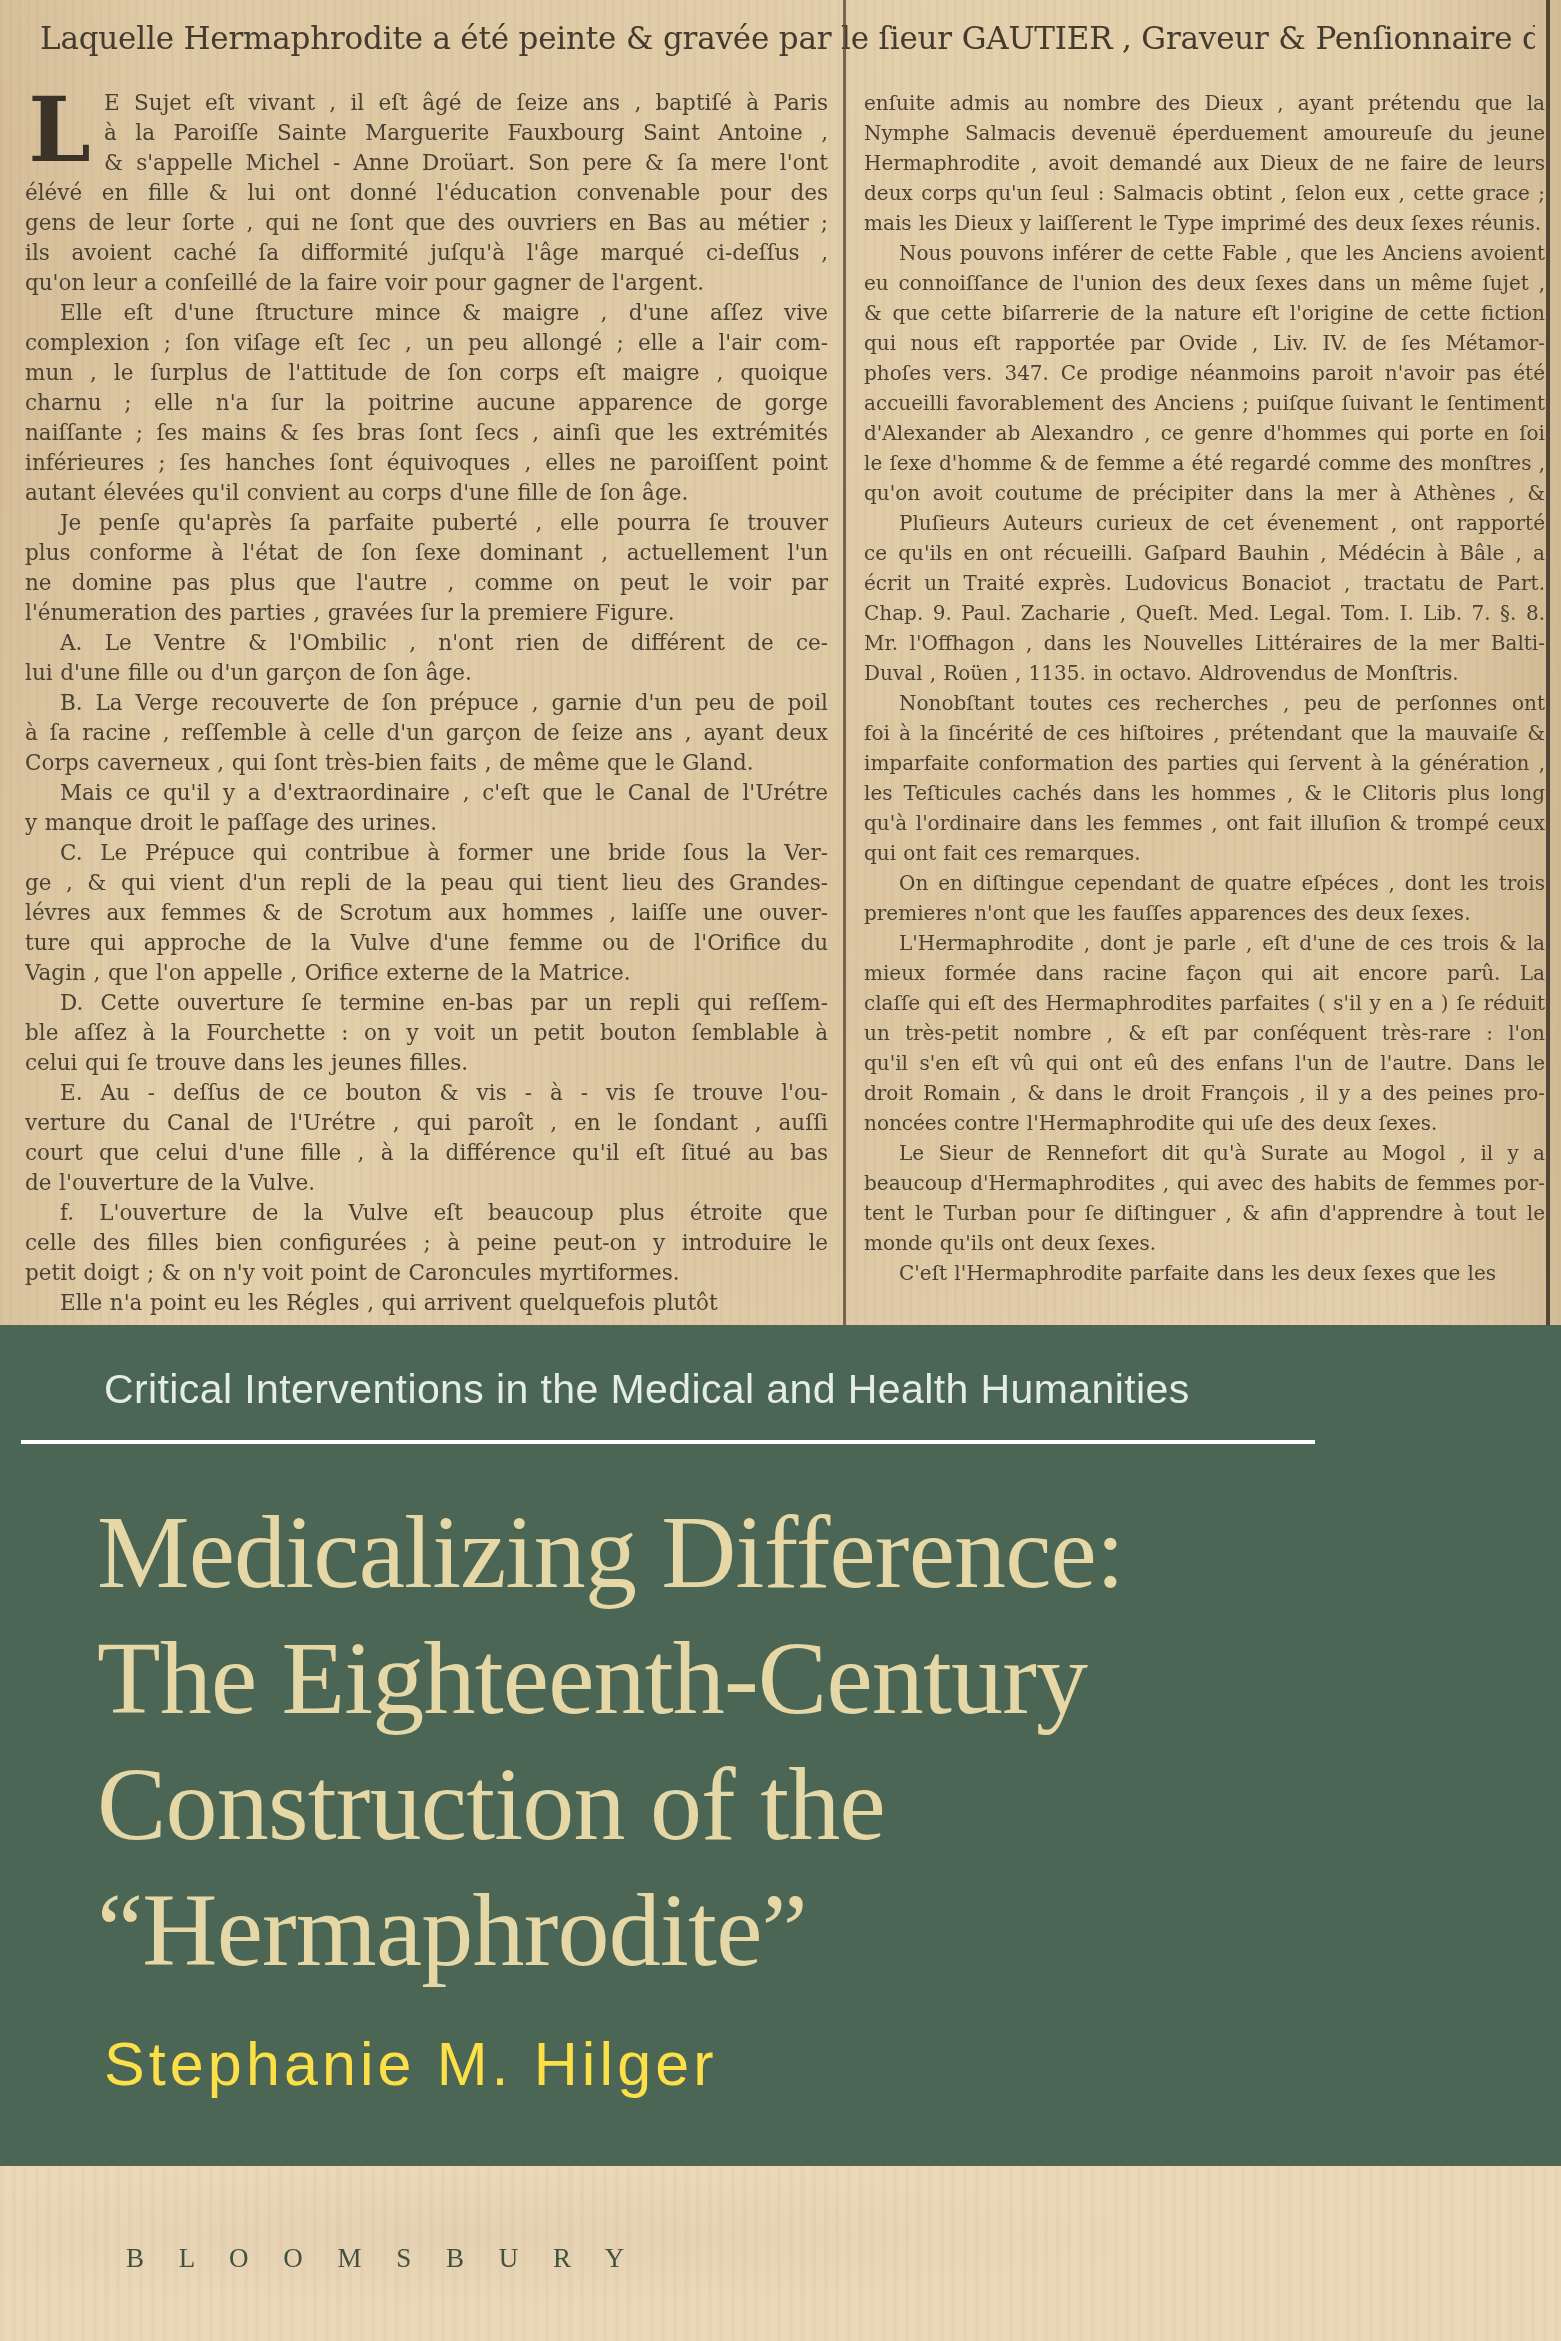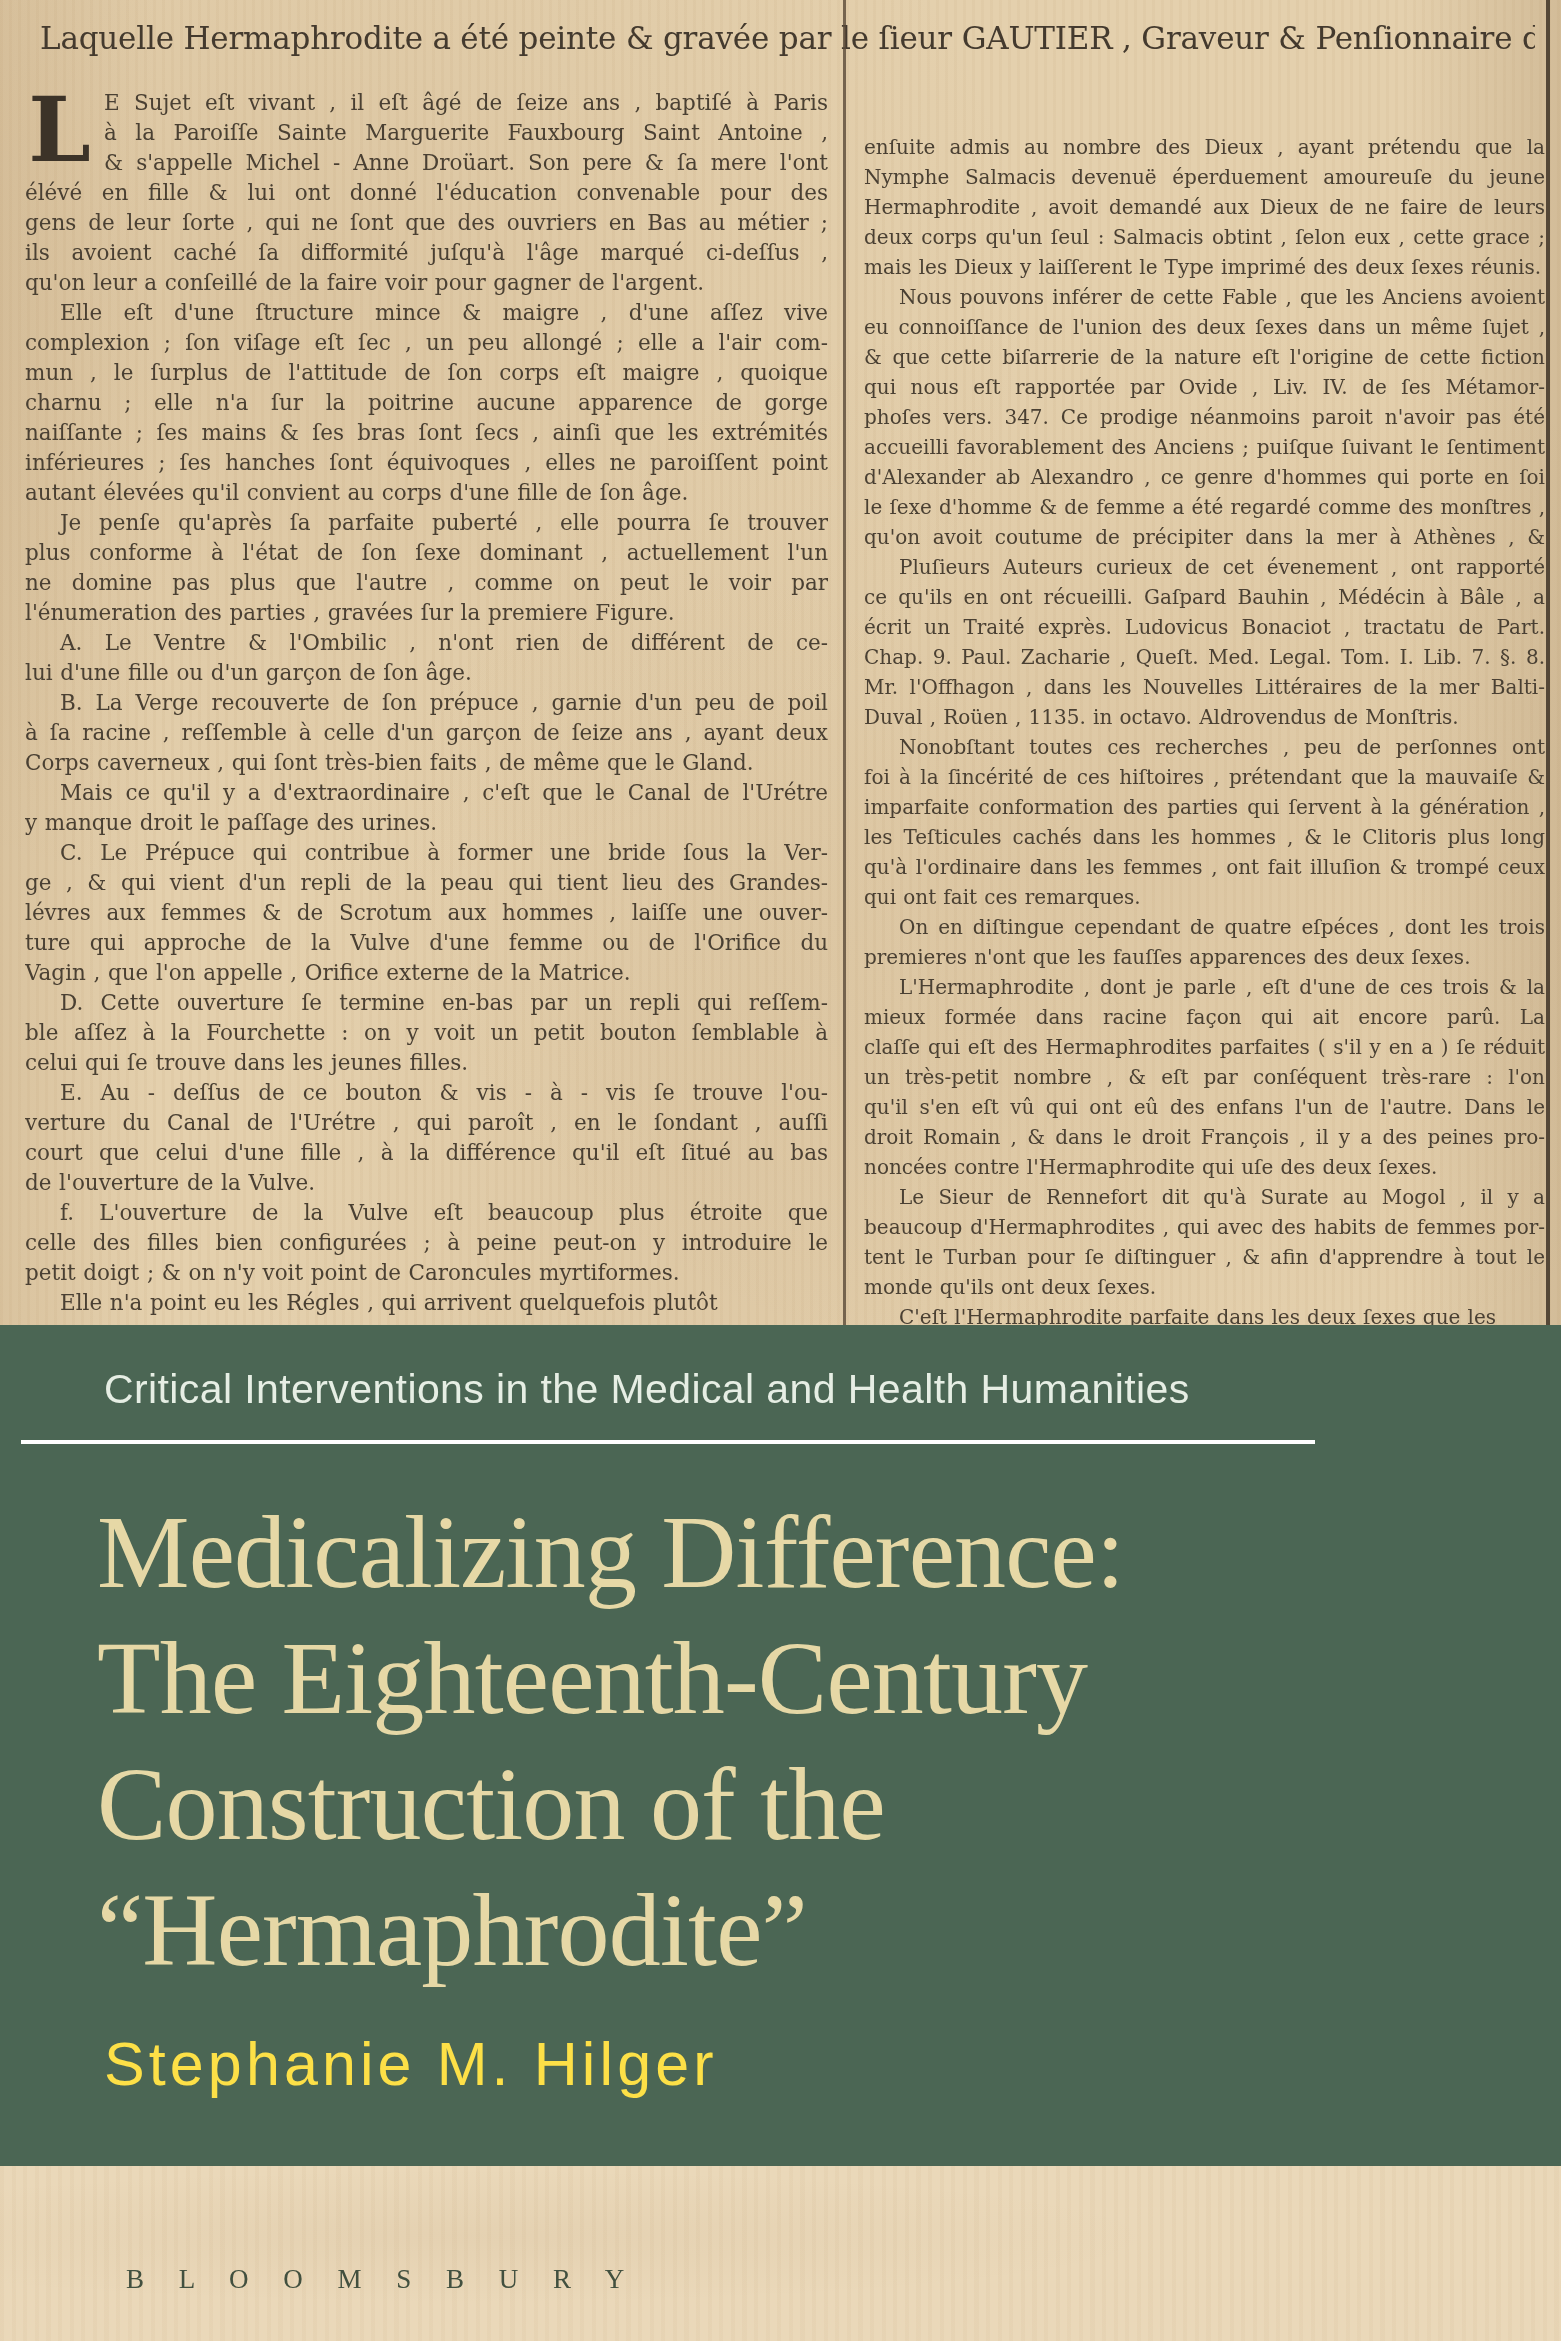--- a/index.html
+++ b/index.html
@@ -20,21 +20,21 @@
       radial-gradient(ellipse at 45% 90%, rgba(135,92,48,0.07), rgba(0,0,0,0) 38%);
     color:#4a4033;
   }
   .doc-header {
     position:absolute; top:20px; left:40px; width:1495px;
     font-size:31px; letter-spacing:-0.2px; white-space:nowrap; overflow:hidden;
     color:#443a2e;
   }
   .doc-col { position:absolute; top:88px; }
   .col-left  { left:25px;  width:803px; font-size:21.5px; }
-  .col-right { left:864px; width:681px; font-size:20px;margin-top:44px; }
+  .col-right { left:864px; width:681px; font-size:20px; }
   .doc-para { margin:0; }
   .doc-line {
     height:30px; line-height:30px; overflow:hidden;
     text-align:justify; text-align-last:justify;
     word-spacing:0.8px;
   }
   .doc-line.last { text-align-last:left; }
   .doc-line.indent { text-indent:35px; }
   .dropcap {
     float:left; font-size:89px; line-height:64px;
@@ -77,21 +77,21 @@
 
   
   .footer {
     position:absolute; top:2166px; left:0; width:1561px; height:176px;
     background-color:#ead8b9;
     background-image:
       repeating-linear-gradient(90deg, rgba(165,125,75,0.05) 0 4.1px, rgba(0,0,0,0) 4.1px 11.6px),
       radial-gradient(ellipse at 30% 40%, rgba(140,100,55,0.06), rgba(0,0,0,0) 45%);
   }
   .publisher {
-    position:absolute; top:98px; left:126px;
+    position:absolute; top:77px; left:126px;
     font-family:"Liberation Serif", serif;
     font-size:27px; letter-spacing:14px; color:#42503f; white-space:nowrap;
   }
 </style>
 </head>
 <body>
 
 <div class="cover">
 
   <div class="document">

